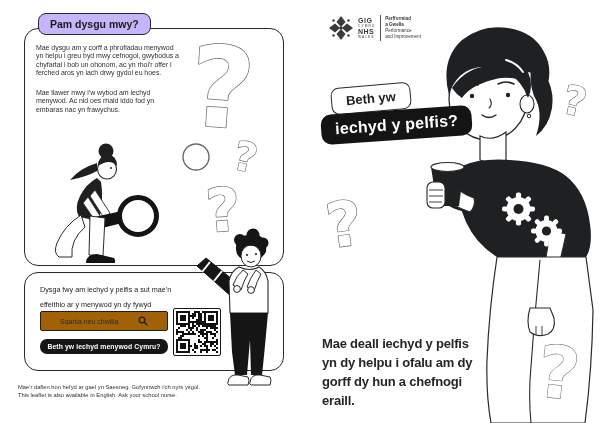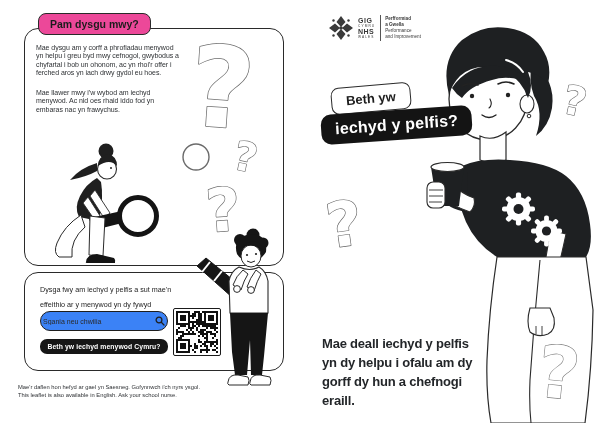--- a/index.html
+++ b/index.html
@@ -8,41 +8,41 @@
     position:relative; width:600px; height:423px; background:#ffffff;
     overflow:hidden; font-family:"Liberation Sans", sans-serif; color:#2b2e30;
   }
   
   .box-main {
     position:absolute; left:24px; top:28px; width:260px; height:238px;
     border:1.4px solid #2a2a2a; border-radius:14px; z-index:1; background:#fff;
   }
   .pill-header {
     position:absolute; left:38px; top:13px; padding:4px 11px;
-    background:#ec4899; border:1.4px solid #2a2a2a; border-radius:8px;
+    background:#c4b5fd; border:1.4px solid #2a2a2a; border-radius:8px;
     font-weight:bold; font-size:10.5px; color:#1c1c1c; z-index:4; white-space:nowrap;
   }
   .para {
     position:absolute; left:36px; width:146px; font-size:7px; line-height:8.4px;
     color:#2e3134; letter-spacing:-0.05px; z-index:2;
   }
   #para1 { top:44px; }
   #para2 { top:89px; }
   .box-cta {
     position:absolute; left:24px; top:272px; width:260px; height:99px;
     border:1.4px solid #2a2a2a; border-radius:14px; z-index:1; background:#fff;
   }
   .cta-heading {
     position:absolute; left:40px; top:282px; width:140px;
     font-size:7.2px; line-height:15px; color:#1c1c1c; z-index:2;
   }
   .search-pill {
     position:absolute; left:40px; top:311px; width:128px; height:20px;
-    border:1.5px solid #1e1e1e; border-radius:10px; background:#3b82f6;
-    display:flex; align-items:center; padding:0 2px; z-index:2;
+    border:1.5px solid #1e1e1e; border-radius:2px; background:#a16207;
+    display:flex; align-items:center; padding:0 19px; z-index:2;
   }
   .search-pill input {
     flex:1; border:none; outline:none; background:transparent;
     font-family:inherit; font-size:7px; color:#222; min-width:0;
   }
   .search-pill input::placeholder { color:#2a2a2a; opacity:1; }
   .cta-button {
     position:absolute; left:40px; top:339px; width:128px; height:15px;
     background:#161616; color:#fff; border:none; border-radius:7px;
     font-family:inherit; font-size:6.8px; font-weight:bold; letter-spacing:0.1px;

